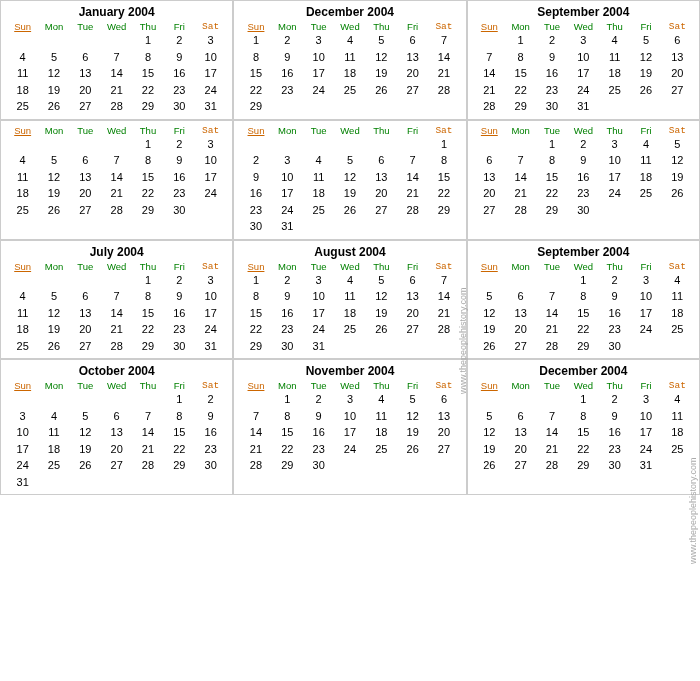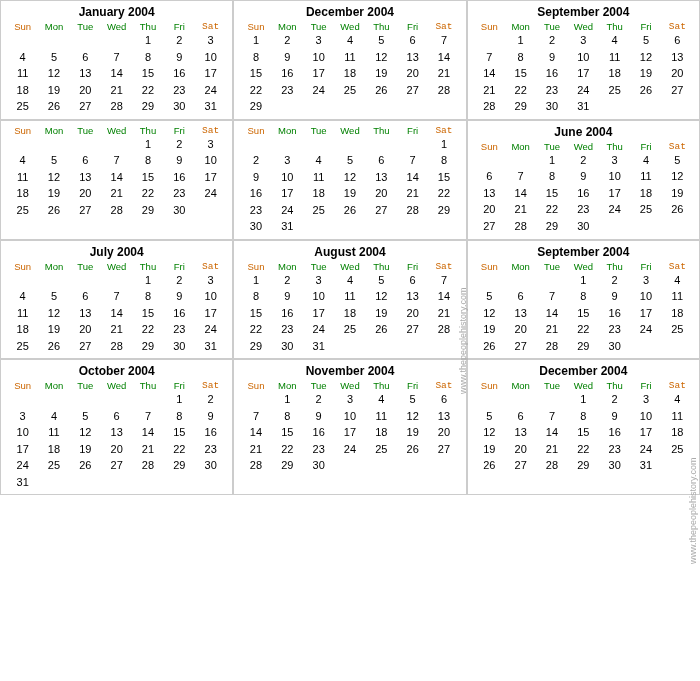--- a/index.html
+++ b/index.html
@@ -29,21 +29,21 @@
     }
     .days-grid {
       display: grid;
       grid-template-columns: repeat(7, 1fr);
       text-align: center;
     }
     .day-header {
       font-size: 9.5px;
       font-weight: normal;
     }
-    .day-header.sun { color: #cc6600; }
+    .day-header.sun { color: #cc6600; text-decoration: underline; }
     .day-header.sat { color: #cc6600; font-family: Liberation Mono, monospace; }
     .day-header.weekday { color: #008000; }
     .day-cell {
       font-size: 11px;
       color: #000;
       line-height: 1.5;
     }
     .watermark {
       position: absolute;
       right: 232px;
@@ -313,21 +313,20 @@
         <div class="day-cell">30</div>
         <div class="day-cell">31</div>
         <div class="day-cell"></div>
         <div class="day-cell"></div>
         <div class="day-cell"></div>
         <div class="day-cell"></div>
         <div class="day-cell"></div>
       </div>
     </div>
     <div class="month">
-      <div class="month-title">June 2004</div>
       <div class="days-grid">
         <div class="day-header sun">Sun</div>
         <div class="day-header weekday">Mon</div>
         <div class="day-header weekday">Tue</div>
         <div class="day-header weekday">Wed</div>
         <div class="day-header weekday">Thu</div>
         <div class="day-header weekday">Fri</div>
         <div class="day-header sat">Sat</div>
         <div class="day-cell"></div>
         <div class="day-cell"></div>

